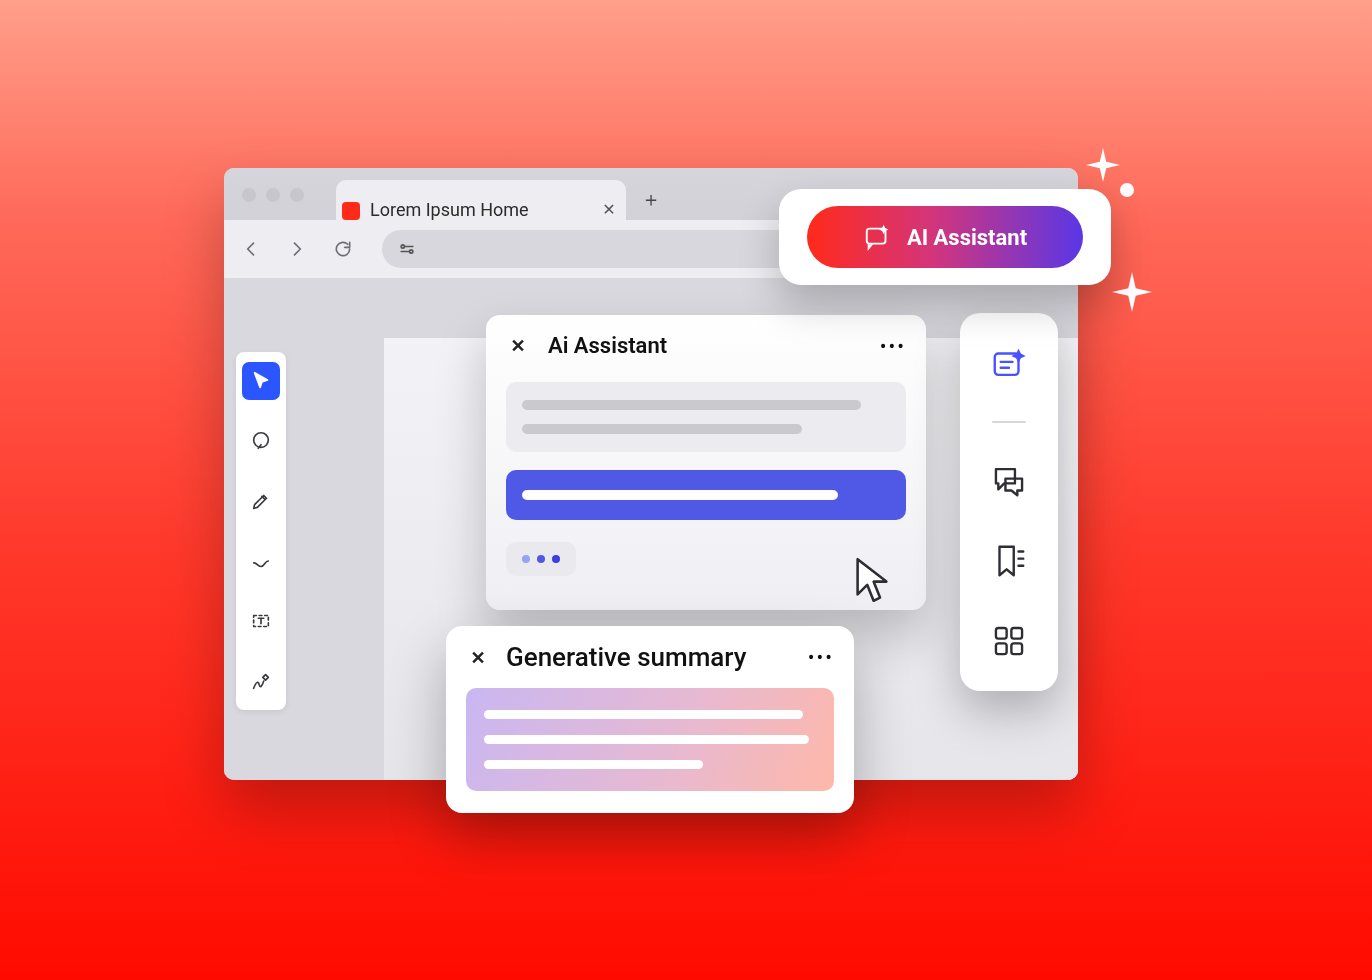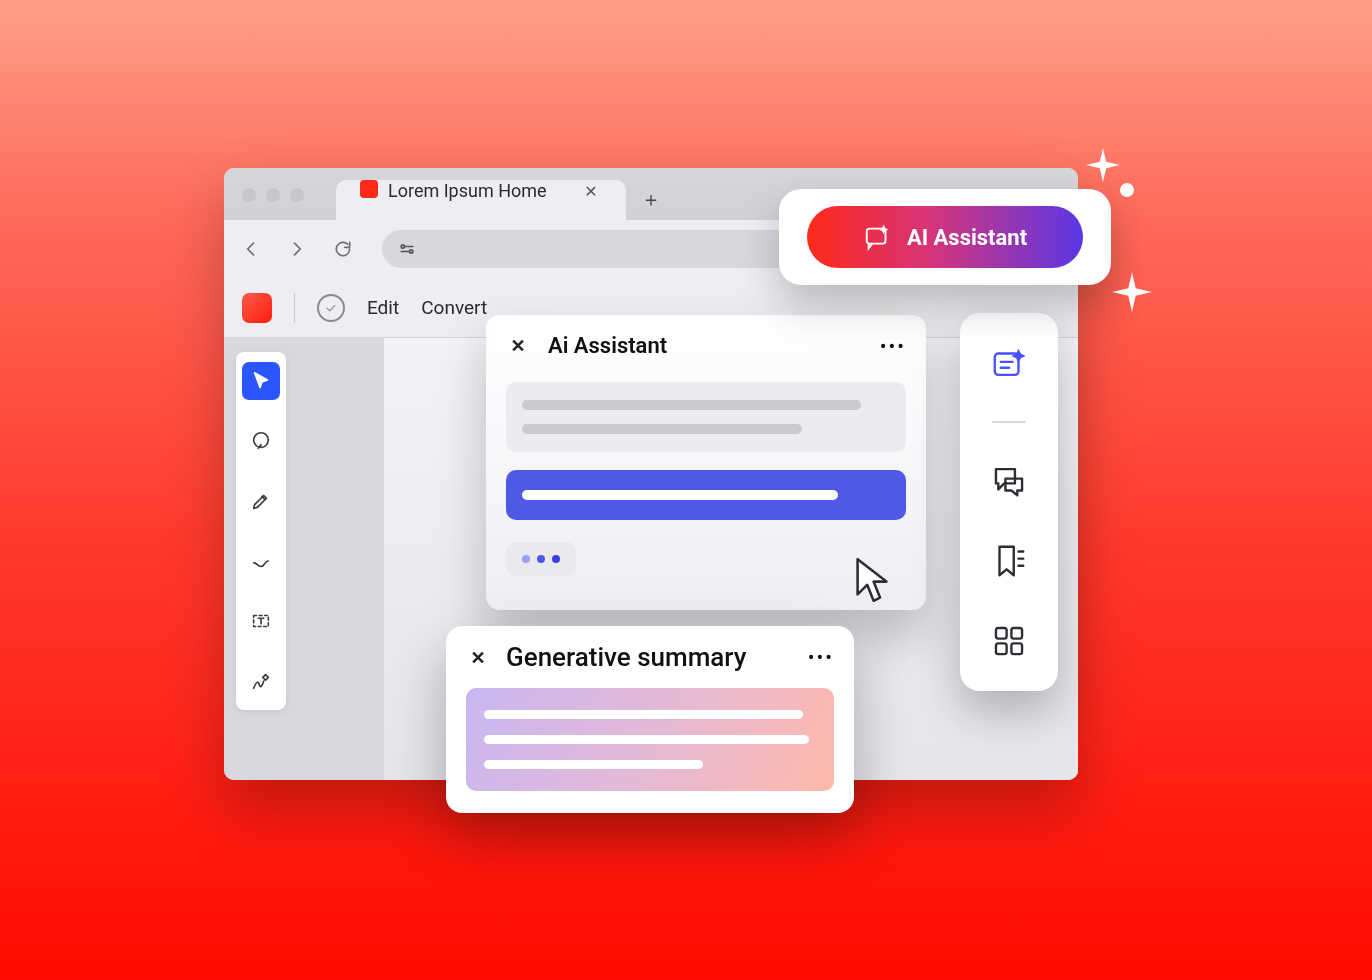--- a/index.html
+++ b/index.html
@@ -44,22 +44,22 @@
     width: 14px; height: 14px; border-radius: 50%;
     background: #c7c6cc;
   }
   .tab {
     margin-left: 100px;
     height: 40px;
     min-width: 290px;
     background: #eeedf1;
     border-radius: 10px 10px 0 0;
     display: flex;
-    align-items: flex-start;
-    padding: 0 24px;
+    align-items: flex-end;
+    padding: 0 6px;
     gap: 10px;
     font-size: 18px;
     color: #2b2b2b;
     position: relative;
   }
   .tab .fav {
     width: 18px; height: 18px; border-radius: 4px;
     background: #ff2a1a;
   }
   .tab .close {
@@ -324,31 +324,20 @@
           </svg>
       </span>
       <span class="star">
         <svg viewBox="0 0 24 24">
             <path d="M12 3l2.6 5.9 6.4.6-4.8 4.3 1.5 6.3L12 17l-5.7 3.1 1.5-6.3L3 9.5l6.4-.6z"></path>
           </svg>
       </span>
     </div>
   </div>
 
-  <div class="app-toolbar">
-    <div class="app-logo"></div>
-    <div class="vsep"></div>
-    <div class="tool-circ">
-      <svg viewBox="0 0 24 24">
-          <path d="M5 12l5 5L19 7"></path>
-        </svg>
-    </div>
-    <div class="menu-item">Edit</div>
-    <div class="menu-item">Convert</div>
-  </div>
 
   <div class="workspace">
     <div class="left-toolstrip">
       <div class="lt-btn active">
         <svg viewBox="0 0 24 24">
             <path d="M5 3l14 8-6 2-2 6z"></path>
           </svg>
       </div>
       <div class="lt-btn">
         <svg viewBox="0 0 24 24">

